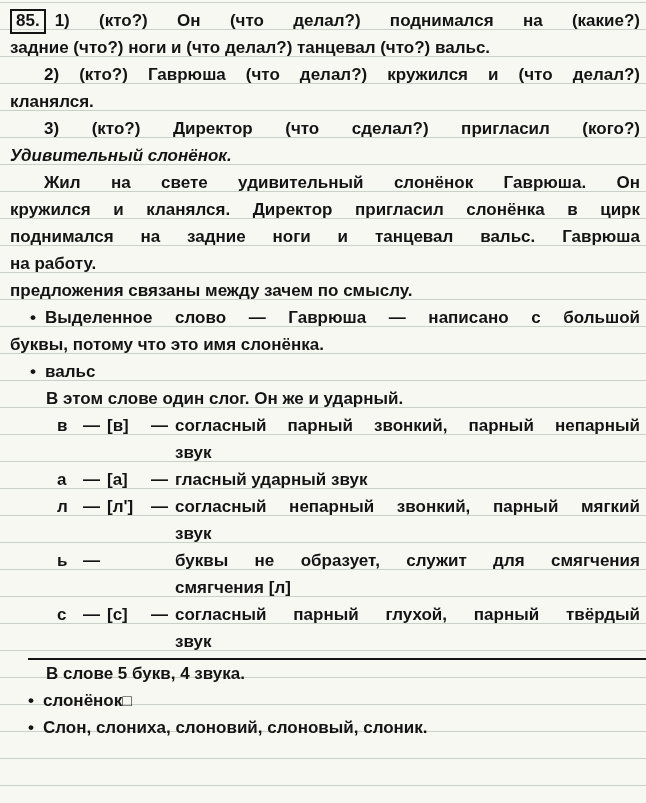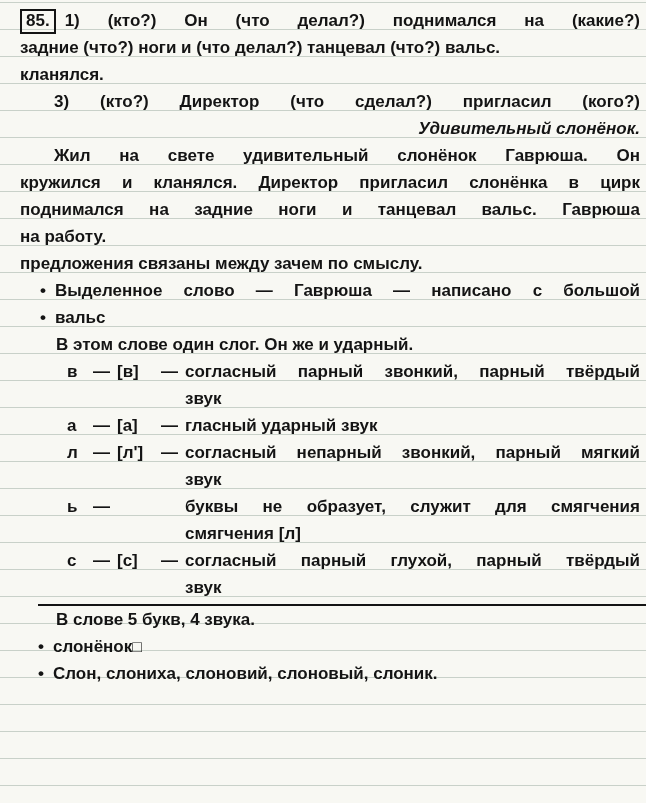--- a/index.html
+++ b/index.html
@@ -8,27 +8,27 @@
     background-color:#f8f8f3;
     background-image:linear-gradient(#c9d1c9 1px, rgba(0,0,0,0) 1px);
     background-size:646px 27px;
     background-position:0 2px;
     font-family:"Liberation Sans", sans-serif;
     font-weight:700;
     color:#141414;
     font-size:17px;
     overflow:hidden;
   }
-  .page{padding:7px 6px 0 20px;}
+  .page{padding:7px 6px 0 10px;}
   .l{line-height:27px;min-height:27px;}
   .j{text-align:justify;text-align-last:justify;}
   .ind{padding-left:34px;}
   .ind-b{padding-left:20px;}
   .sub{padding-left:36px;}
-  .center{text-align:right;}
+  .center{text-align:left;}
   .italic{font-style:italic;}
   .numbox{
     display:inline-block;
     border:2px solid #141414;
     padding:0 4px 1px 4px;
     line-height:20px;
     margin-right:9px;
     vertical-align:baseline;
   }
   .bullet{margin-right:9px;}
@@ -44,50 +44,52 @@
 </head>
 <body>
 
 <div class="page">
 
   <div class="l j">
     <span class="numbox">85.</span><span>1) (кто?) Он (что делал?) поднимался на (какие?)</span>
   </div>
   <div class="l">задние (что?) ноги и (что делал?) танцевал (что?) вальс.</div>
 
+  <div class="l j ind">2) (кто?) Гаврюша (что делал?) кружился и (что делал?)</div>
   <div class="l">кланялся.</div>
 
   <div class="l j ind">3) (кто?) Директор (что сделал?) пригласил (кого?)</div>
 
   <div class="l center italic">Удивительный слонёнок.</div>
 
   <div class="l j ind">Жил на свете удивительный слонёнок Гаврюша. Он</div>
   <div class="l j">кружился и кланялся. Директор пригласил слонёнка в цирк</div>
   <div class="l j">поднимался на задние ноги и танцевал вальс. Гаврюша</div>
   <div class="l">на работу.</div>
 
   <div class="l">предложения связаны между зачем по смыслу.</div>
 
   <div class="l j ind-b">
     <span class="bullet">•</span><span>Выделенное слово — Гаврюша — написано с большой</span>
   </div>
+  <div class="l">буквы, потому что это имя слонёнка.</div>
 
   <div class="l ind-b">
     <span class="bullet">•</span><span>вальс</span>
   </div>
 
   <div class="l sub">В этом слове один слог. Он же и ударный.</div>
 
   <div class="srow">
     <span class="c-letter">в</span>
     <span class="c-dash">—</span>
     <span class="c-sound">[в]</span>
     <span class="c-dash">—</span>
     <div class="c-desc">
-      <div class="dl j">согласный парный звонкий, парный твёрдый</div>
+      <div class="dl j">согласный парный звонкий, парный непарный</div>
       <div class="dl">звук</div>
     </div>
   </div>
 
   <div class="srow">
     <span class="c-letter">а</span>
     <span class="c-dash">—</span>
     <span class="c-sound">[а]</span>
     <span class="c-dash">—</span>
     <div class="c-desc">

